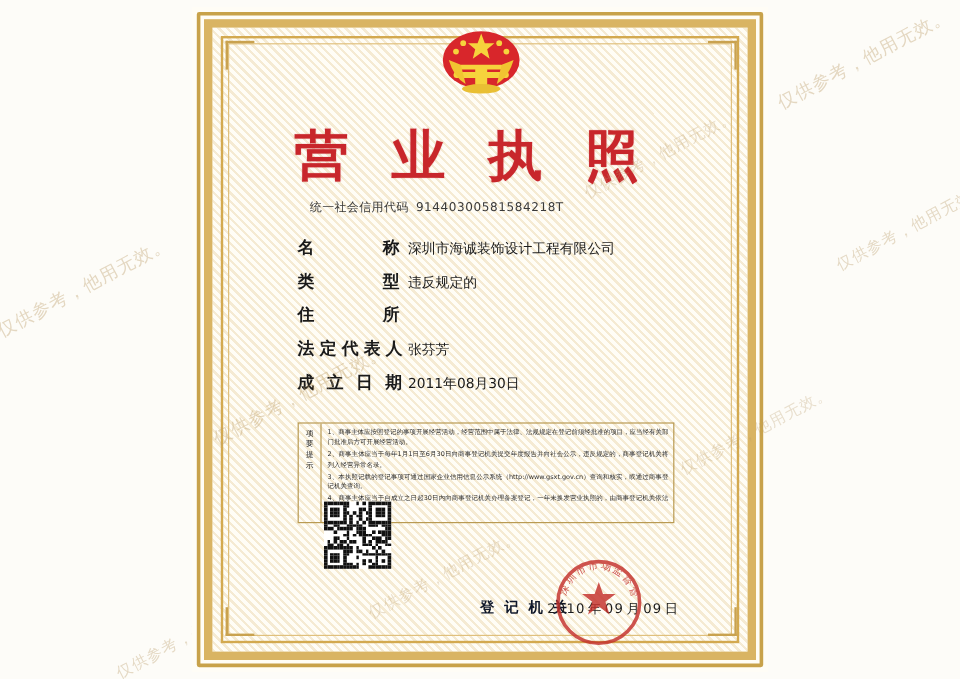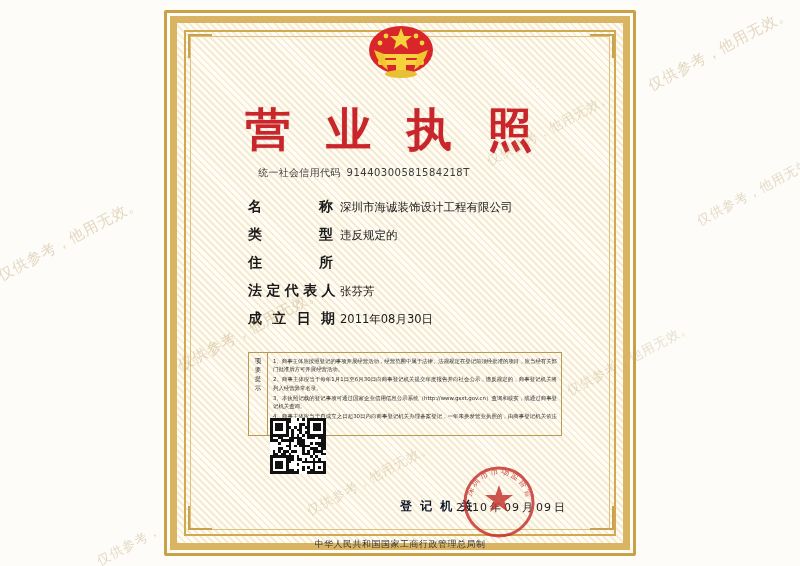--- a/index.html
+++ b/index.html
@@ -820,20 +820,19 @@
     <svg width="74" height="74" viewBox="0 0 74 74">
       <circle cx="37" cy="37" r="34" fill="none" stroke="#c4302b" stroke-width="3"></circle>
       <path d="M37 20 L40.5 30 L51 30 L42.5 36.5 L46 47 L37 40.5 L28 47 L31.5 36.5 L23 30 L33.5 30 Z" fill="#c4302b"></path>
       <path id="sealarc" d="M 9 37 A 28 28 0 0 1 65 37" fill="none"></path>
       <text font-size="8.5" fill="#c4302b" font-family="DejaVu Sans, sans-serif" letter-spacing="1.5">
         <textPath href="#sealarc" startOffset="6%">深圳市市场监督管理局</textPath>
       </text>
     </svg>
   </div>
 
-  <div class="footer">中华人民共和国国家工商行政管理总局制</div>
 
   <div class="wm" style="left:170px; top:320px;">仅供参考，他用无效。</div>
   <div class="wm small" style="left:300px; top:470px; color:rgba(185,155,105,.30);">仅供参考，他用无效。</div>
   <div class="wm small" style="left:480px; top:120px; color:rgba(185,155,105,.30);">仅供参考，他用无效。</div>
   <div class="wm small" style="left:560px; top:350px; color:rgba(185,155,105,.30);">仅供参考，他用无效。</div>
 
 </div>
 
 </body></html>

